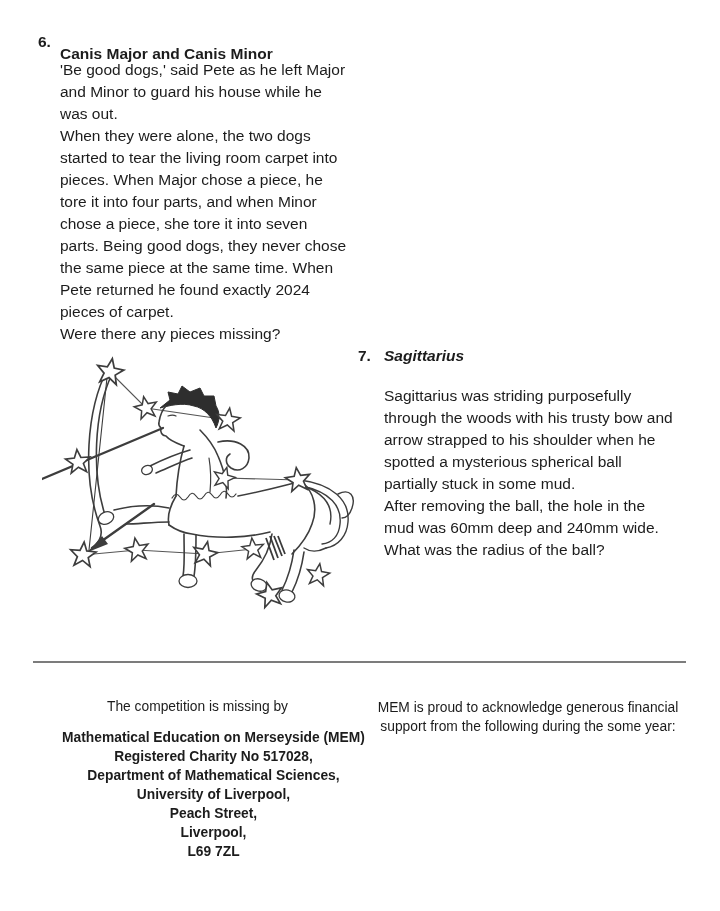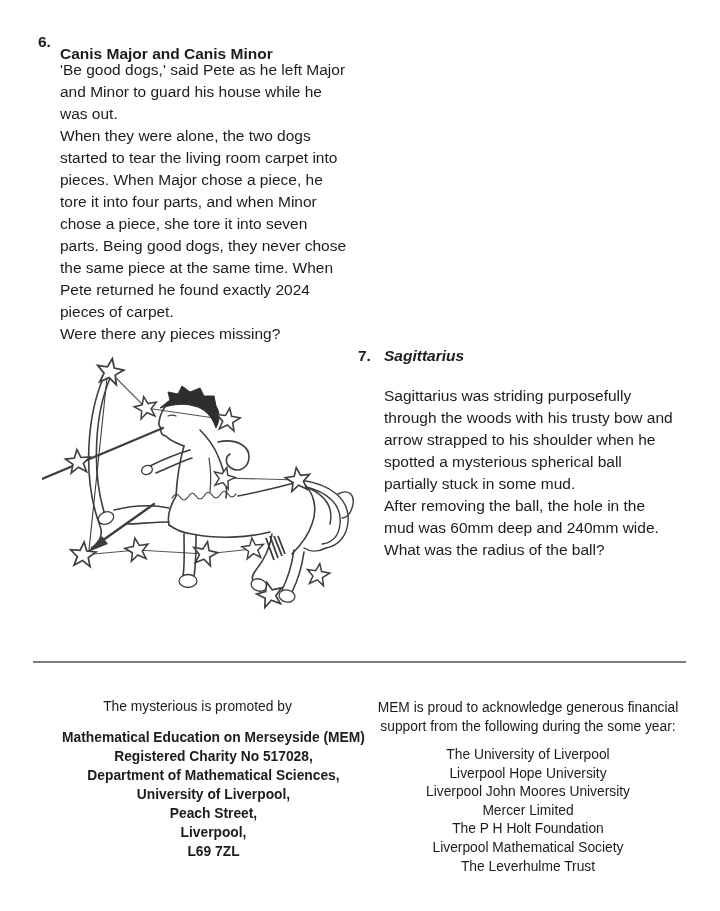--- a/index.html
+++ b/index.html
@@ -153,32 +153,25 @@
 through the woods with his trusty bow and
 arrow strapped to his shoulder when he
 spotted a mysterious spherical ball
 partially stuck in some mud.
 After removing the ball, the hole in the
 mud was 60mm deep and 240mm wide.
 What was the radius of the ball?</div>
 
   <hr class="divider" id="divider" style="background: rgb(124, 124, 124);">
 
-  <div class="foot" id="foot-left-intro">The mysterious is promoted by</div>
+  <div class="foot" id="foot-left-intro">The competition is missing by</div>
   <div class="foot lines" id="foot-left-lines">Mathematical Education on Merseyside (MEM)
 Registered Charity No 517028,
 Department of Mathematical Sciences,
 University of Liverpool,
 Peach Street,
 Liverpool,
 L69 7ZL</div>
 
   <div class="foot lines" id="foot-right-intro">MEM is proud to acknowledge generous financial
 support from the following during the some year:</div>
-  <div class="foot lines" id="foot-right-lines">The University of Liverpool
-Liverpool Hope University
-Liverpool John Moores University
-Mercer Limited
-The P H Holt Foundation
-Liverpool Mathematical Society
-The Leverhulme Trust</div>
 
 </div>
 
 </body></html>

